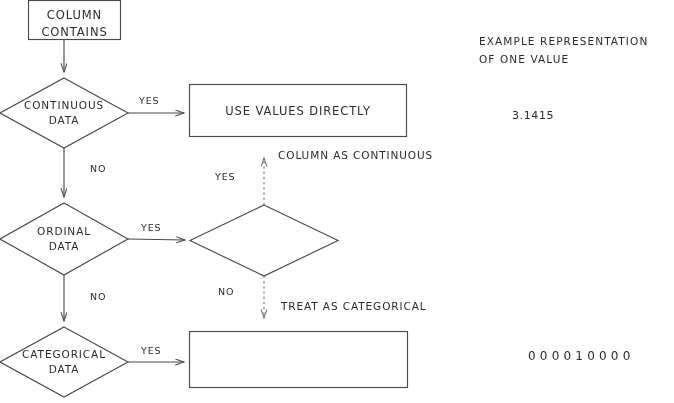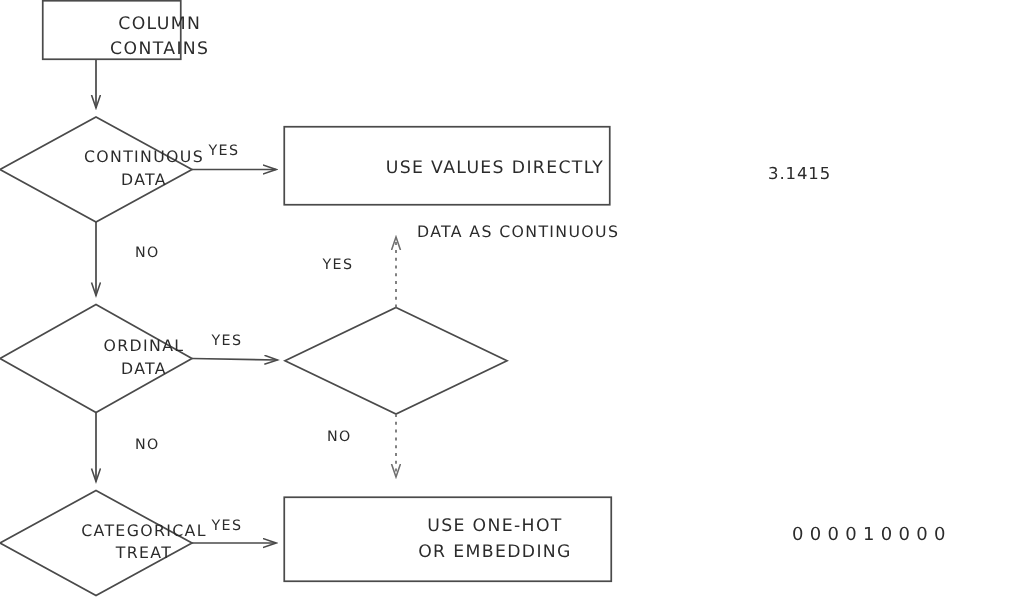--- a/index.html
+++ b/index.html
@@ -22,21 +22,20 @@
   }
   .node-label {
     position: absolute;
     text-align: center;
     color: #2b2b2b;
     font-family: "DejaVu Sans", sans-serif;
     letter-spacing: 0.9px;
     line-height: 1.45;
     pointer-events: none;
     white-space: pre-line;
-    padding-left: 32px;
   }
   .box-label {
     font-size: 11.5px;
   }
   .diamond-label {
     font-size: 10.5px;
   }
   .edge-label {
     position: absolute;
     color: #2b2b2b;
@@ -123,44 +122,45 @@
   <div class="node-label box-label" style="left:28px; top:7px; width:93px;">COLUMN
 CONTAINS</div>
 
   <div class="node-label diamond-label" style="left:4px; top:98px; width:120px;">CONTINUOUS
 DATA</div>
 
   <div class="node-label diamond-label" style="left:4px; top:224px; width:120px;">ORDINAL
 DATA</div>
 
   <div class="node-label diamond-label" style="left:2px; top:347px; width:124px;">CATEGORICAL
-TREAT</div>
+DATA</div>
 
 
   <div class="node-label box-label" style="left:190px; top:103px; width:216px;">USE VALUES DIRECTLY</div>
 
-  <div class="node-label box-label" style="left:190px; top:342px; width:216px;">USE ONE-HOT
-OR EMBEDDING</div>
 
   <div class="edge-label" style="left:139px; top:95px;">YES</div>
 
   <div class="edge-label" style="left:90px; top:163px;">NO</div>
 
   <div class="edge-label" style="left:141px; top:222px;">YES</div>
 
   <div class="edge-label" style="left:90px; top:291px;">NO</div>
 
   <div class="edge-label" style="left:141px; top:345px;">YES</div>
 
   <div class="edge-label" style="left:215px; top:171px;">YES</div>
 
   <div class="edge-label" style="left:218px; top:286px;">NO</div>
 
-  <div class="edge-label" style="left:278px; top:149px; font-size:10.5px;">DATA AS CONTINUOUS</div>
+  <div class="edge-label" style="left:278px; top:149px; font-size:10.5px;">COLUMN AS CONTINUOUS</div>
 
+  <div class="edge-label" style="left:281px; top:300px; font-size:10.5px;">TREAT AS CATEGORICAL</div>
 
+  <div class="side-label" style="left:479px; top:33px;">EXAMPLE REPRESENTATION
+OF ONE VALUE</div>
 
   <div class="value-label" style="left:512px; top:109px;">3.1415</div>
 
   <div class="binary-label" style="left:528px; top:349px;">000010000</div>
 
 
 </div>
 
 </body></html>

